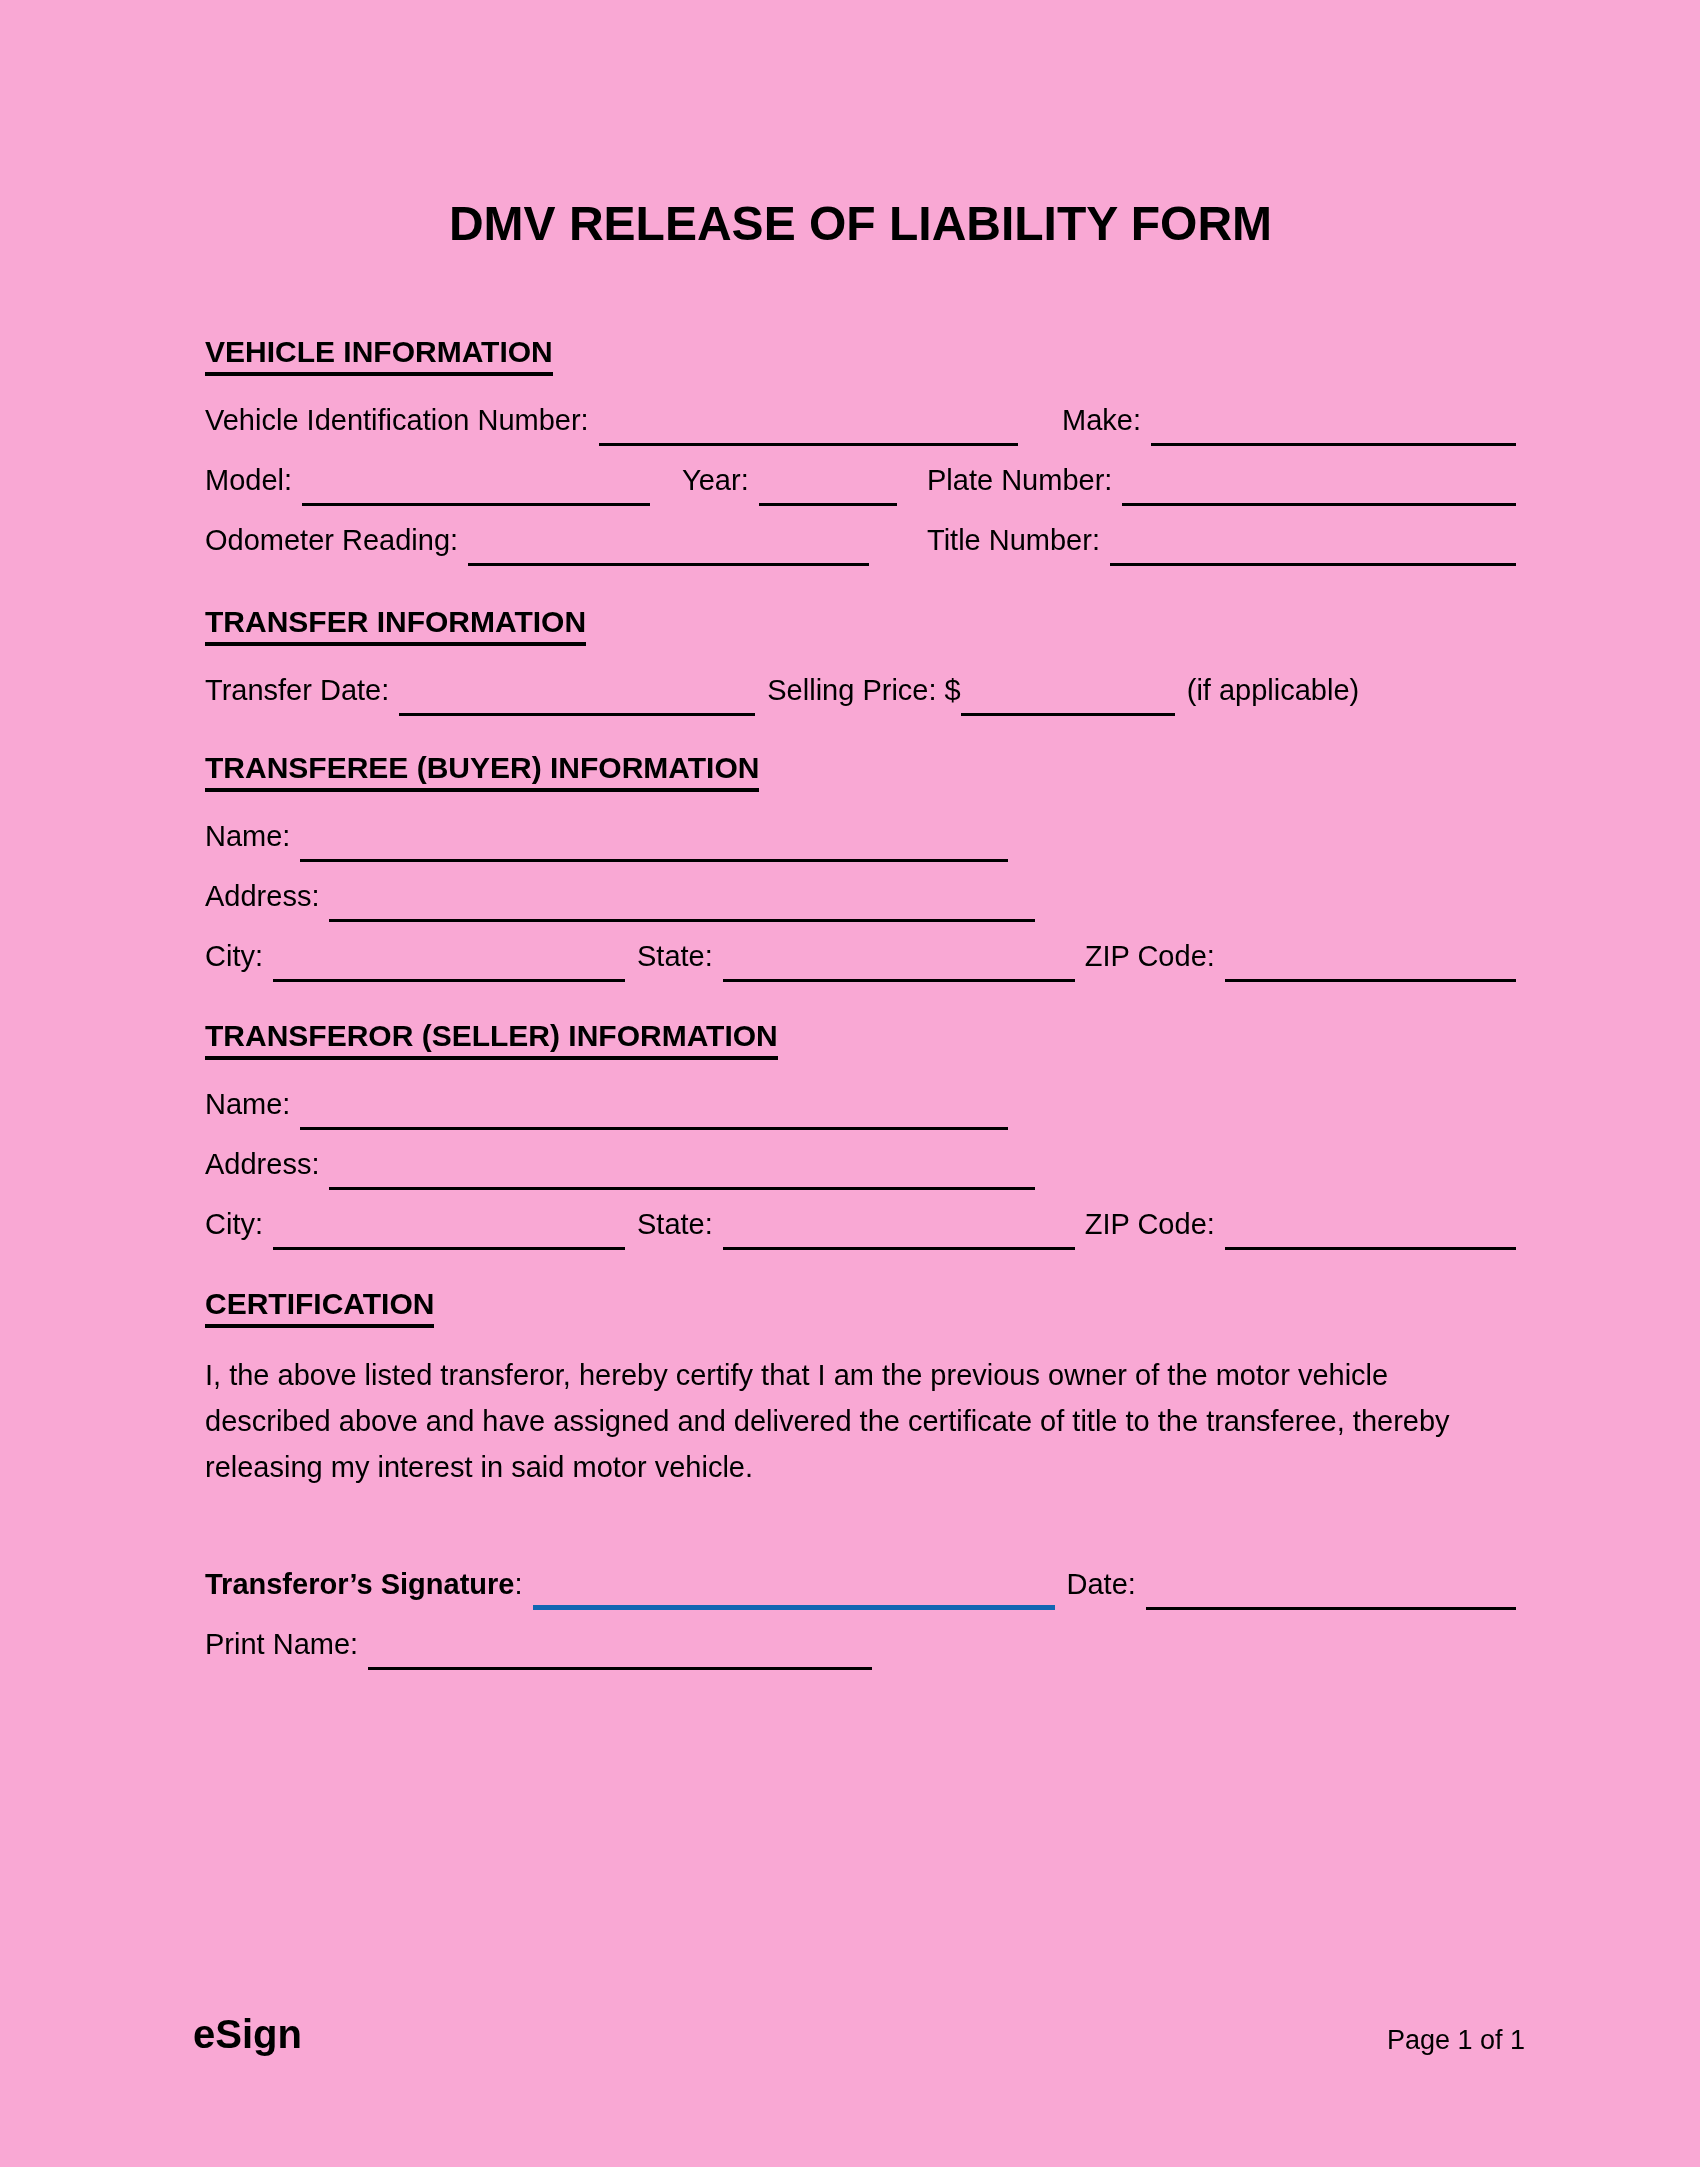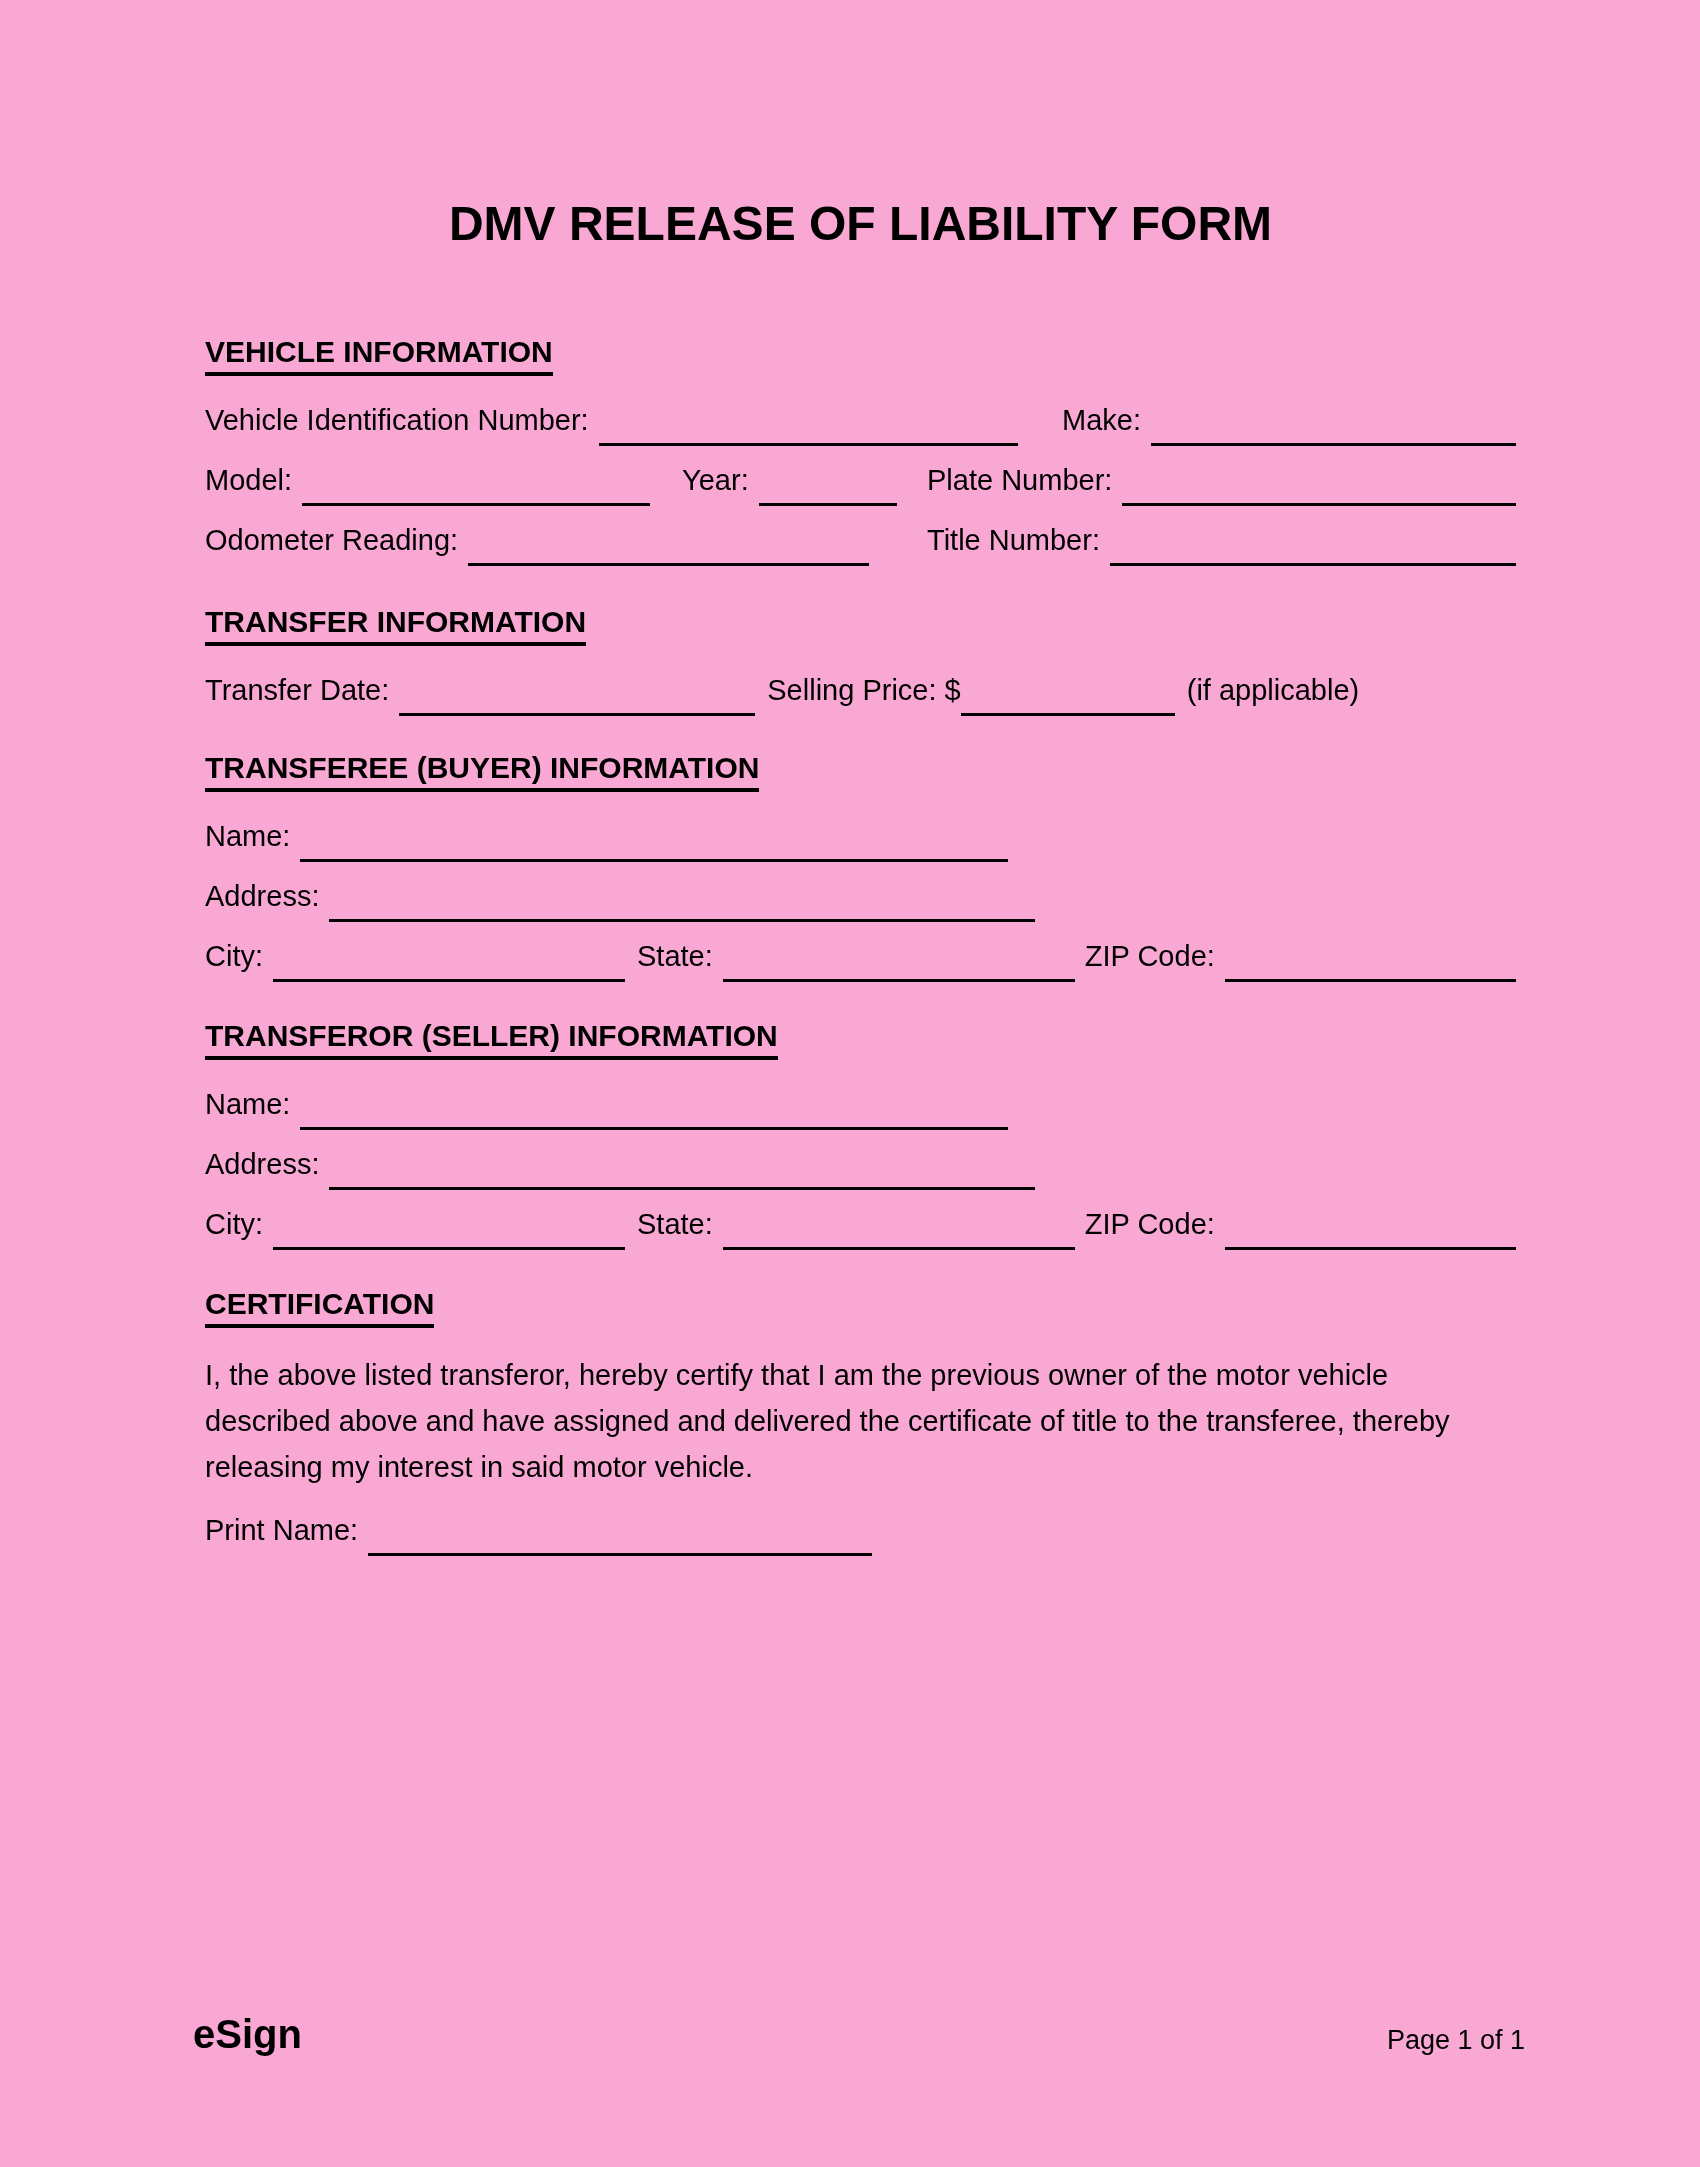--- a/index.html
+++ b/index.html
@@ -204,20 +204,27 @@
       <span class="lbl" style="margin-left: 10px;">ZIP Code:</span>
       <span class="blank flex"></span>
     </div>
 
     <div class="section-heading mt-h5">
       <span class="hd">CERTIFICATION</span>
     </div>
 
     <div class="para mt-para">I, the above listed transferor, hereby certify that I am the previous owner of the motor vehicle described above and have assigned and delivered the certificate of title to the transferee, thereby releasing my interest in said motor vehicle.</div>
 
+    <div class="row mt-sig">
+      <span class="lbl bold">Transferor’s Signature</span>
+        <span class="lbl">:</span>
+      <span class="blank blue" style="width: 522px; border-bottom-color: #1266b2;"></span>
+      <span class="lbl" style="margin-left: 12px;">Date:</span>
+      <span class="blank flex"></span>
+    </div>
 
     <div class="row mt-r">
       <span class="lbl">Print Name:</span>
       <span class="blank" style="width: 504px;"></span>
     </div>
 
   </div>
 
   <div class="footer-brand">eSign</div>
   <div class="footer-page">Page 1 of 1</div>

